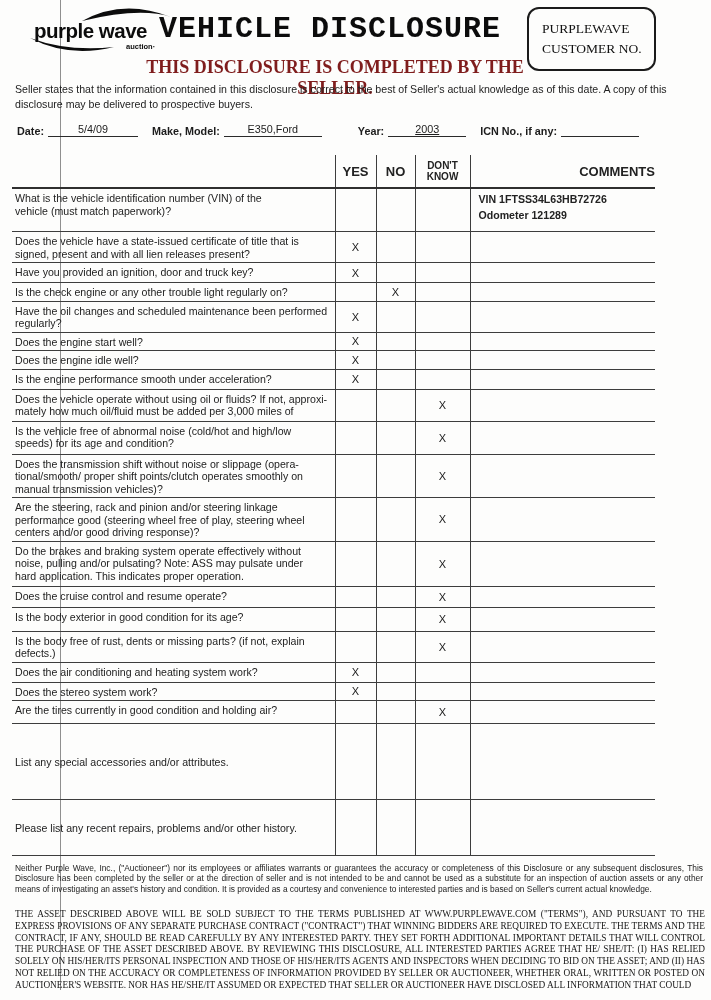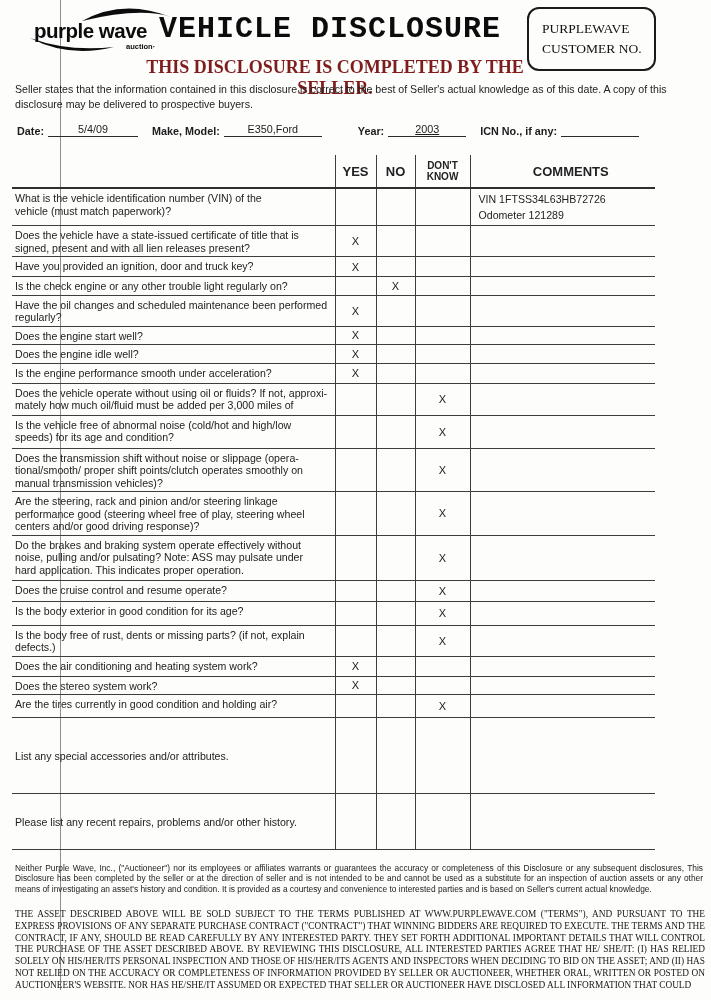--- a/index.html
+++ b/index.html
@@ -47,26 +47,26 @@
   .field:nth-of-type(3) .field-value { width:74px;text-decoration:underline; }
   .field:nth-of-type(4) { margin-left:14px; }
   .field:nth-of-type(4) .field-value { width:74px; }
 
   .table-wrap { position:absolute; left:12px; top:155px; }
   table { border-collapse:collapse; table-layout:fixed; width:643px; font-size:10.6px; color:#222; }
   thead tr { height:33px; }
   th { font-weight:bold; vertical-align:middle; border-bottom:2px solid #2f2f2f; padding:0; }
   th.mark-h { font-size:13px; text-align:center; }
   th.dk-h { font-size:10px; line-height:11px; }
-  th.comments-h { font-size:13px; text-align:center; padding-left:16px;margin-left:32px; }
+  th.comments-h { font-size:13px; text-align:right; padding-left:16px;margin-left:32px; }
   td { border-bottom:1px solid #3d3d3d; vertical-align:top; padding:0; }
   th.mark-h, th.comments-h, td.mark, td.comments { border-left:1px solid #3d3d3d; }
   td.q { padding:3px 4px 2px 3px; line-height:12.5px; white-space:pre-line; }
   td.mark { text-align:center; vertical-align:middle; font-size:11px; color:#1a1a1a; }
-  td.comments { padding:3px 0 2px 8px; line-height:15.5px; white-space:pre-line; }
+  td.comments { padding:3px 0 8px 8px; line-height:15.5px; white-space:pre-line;font-weight:bold; }
   tr.tall td.q { vertical-align:middle; }
 
   .footer1 {
     position:absolute; left:15px; top:863px; width:688px; margin:0;
     font-size:8.4px; line-height:10.4px; text-align:justify; color:#222;
   }
   .footer2 {
     position:absolute; left:15px; top:909px; width:690px; margin:0;
     font-family:"Liberation Serif", serif; font-size:9.3px; line-height:11.8px;
     text-align:justify; color:#161616;

